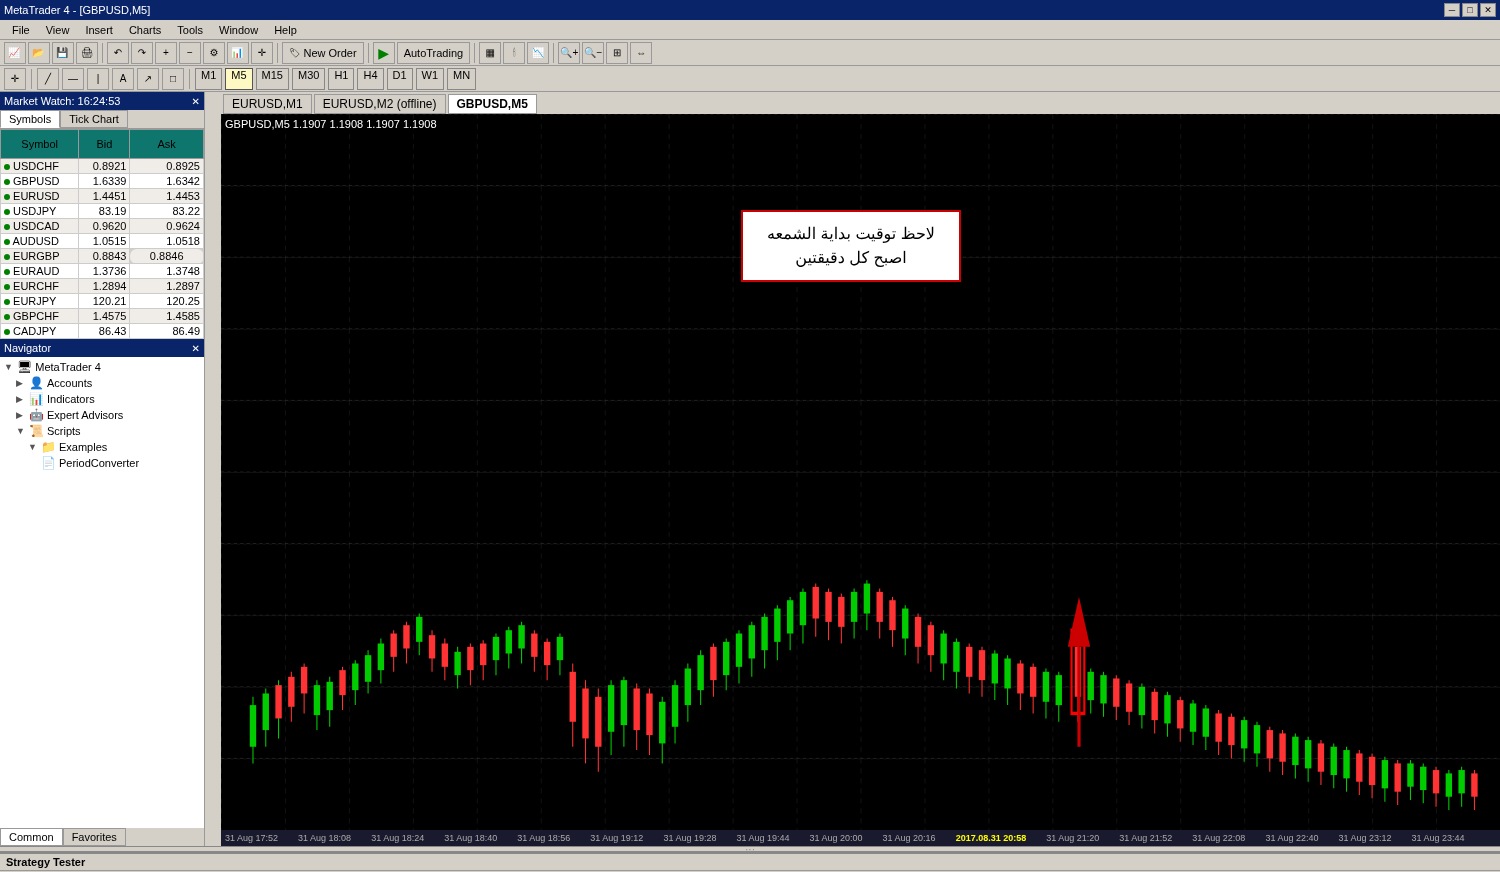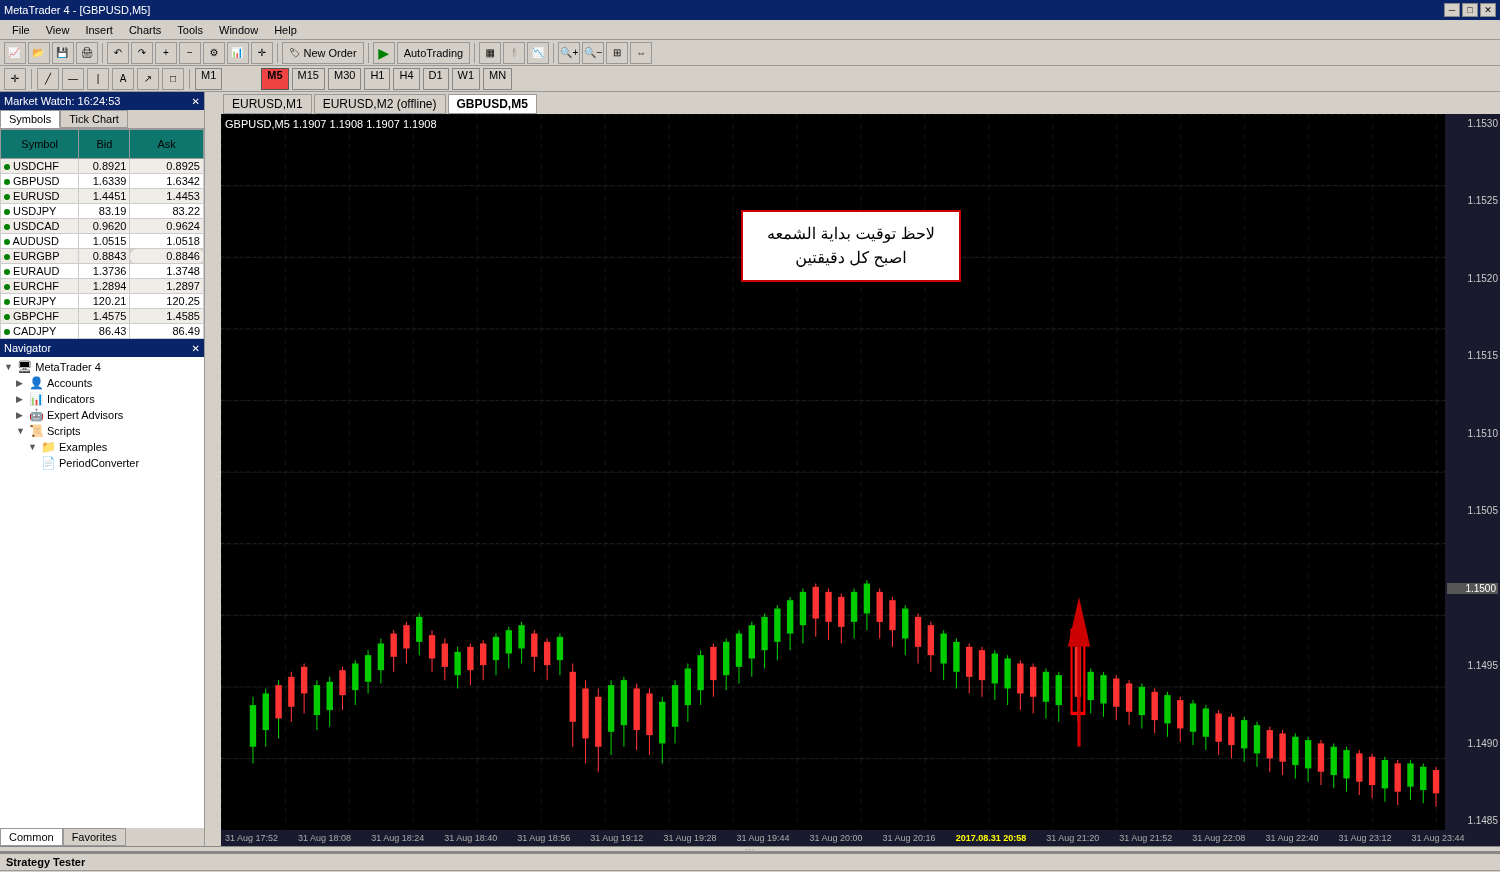--- a/index.html
+++ b/index.html
@@ -15,21 +15,21 @@
     #menubar span { padding: 2px 8px; font-size: 11px; cursor: pointer; }
 
     
     .toolbar { background: #d4d0c8; height: 26px; display: flex; align-items: center; padding: 2px 4px; gap: 2px; border-bottom: 1px solid #999; }
     .toolbar-btn { width: 22px; height: 22px; background: #d4d0c8; border: 1px solid #999; display: flex; align-items: center; justify-content: center; cursor: pointer; font-size: 10px; }
     .toolbar-sep { width: 1px; height: 20px; background: #999; margin: 0 2px; }
     .toolbar-text-btn { height: 22px; padding: 0 6px; background: #d4d0c8; border: 1px solid #999; display: flex; align-items: center; cursor: pointer; font-size: 11px; gap: 3px; }
 
     
     .period-btn { height: 22px; padding: 0 5px; background: #d4d0c8; border: 1px solid #888; font-size: 11px; cursor: pointer; }
-    .period-btn.active { background: #ef4444; border: 1px solid #555; font-weight: bold; margin-left: 36px; }
+    .period-btn.active { background: #fef9c3; border: 1px solid #555; font-weight: normal; }
 
     
     #main { display: flex; height: calc(872px - 20px - 20px - 26px - 26px - 26px); gap: 16px; }
 
     
     #left-panel { width: 205px; display: flex; flex-direction: column; background: #d4d0c8; border-right: 1px solid #999; flex-shrink: 0; }
 
     
     #market-watch { flex: 0 0 auto; }
     .panel-header { background: #0a246a; color: #fff; height: 18px; display: flex; align-items: center; padding: 0 4px; font-size: 11px; justify-content: space-between; }
@@ -210,21 +210,21 @@
               <td style="text-align:right;">0.9624</td>
             </tr>
             <tr>
               <td><span class="dot"></span> AUDUSD</td>
               <td style="text-align:right;">1.0515</td>
               <td style="text-align:right;padding-left:21px;">1.0518</td>
             </tr>
             <tr>
               <td><span class="dot"></span> EURGBP</td>
               <td style="text-align:right;">0.8843</td>
-              <td style="text-align:right;border-radius:7px;">0.8846</td>
+              <td style="text-align:center;border-radius:7px;">0.8846</td>
             </tr>
             <tr>
               <td><span class="dot"></span> EURAUD</td>
               <td style="text-align:right;">1.3736</td>
               <td style="text-align:right;">1.3748</td>
             </tr>
             <tr>
               <td><span class="dot"></span> EURCHF</td>
               <td style="text-align:right;">1.2894</td>
               <td style="text-align:right;">1.2897</td>
@@ -544,32 +544,20 @@
               </defs>
             </g>
           </svg>
 
           <div class="annotation-box" style="top:96px; left:520px; width:220px;">
             <div>لاحظ توقيت بداية الشمعه</div>
             <div>اصبح كل دقيقتين</div>
           </div>
         </div>
 
-        <div class="y-axis">
-          <span class="y-label">1.1530</span>
-          <span class="y-label">1.1525</span>
-          <span class="y-label">1.1520</span>
-          <span class="y-label">1.1515</span>
-          <span class="y-label">1.1510</span>
-          <span class="y-label">1.1505</span>
-          <span class="y-label current">1.1500</span>
-          <span class="y-label">1.1495</span>
-          <span class="y-label">1.1490</span>
-          <span class="y-label">1.1485</span>
-        </div>
       </div>
 
       <div class="x-axis">
         <span class="x-label">31 Aug 17:52</span>
         <span class="x-label">31 Aug 18:08</span>
         <span class="x-label">31 Aug 18:24</span>
         <span class="x-label">31 Aug 18:40</span>
         <span class="x-label">31 Aug 18:56</span>
         <span class="x-label">31 Aug 19:12</span>
         <span class="x-label">31 Aug 19:28</span>

